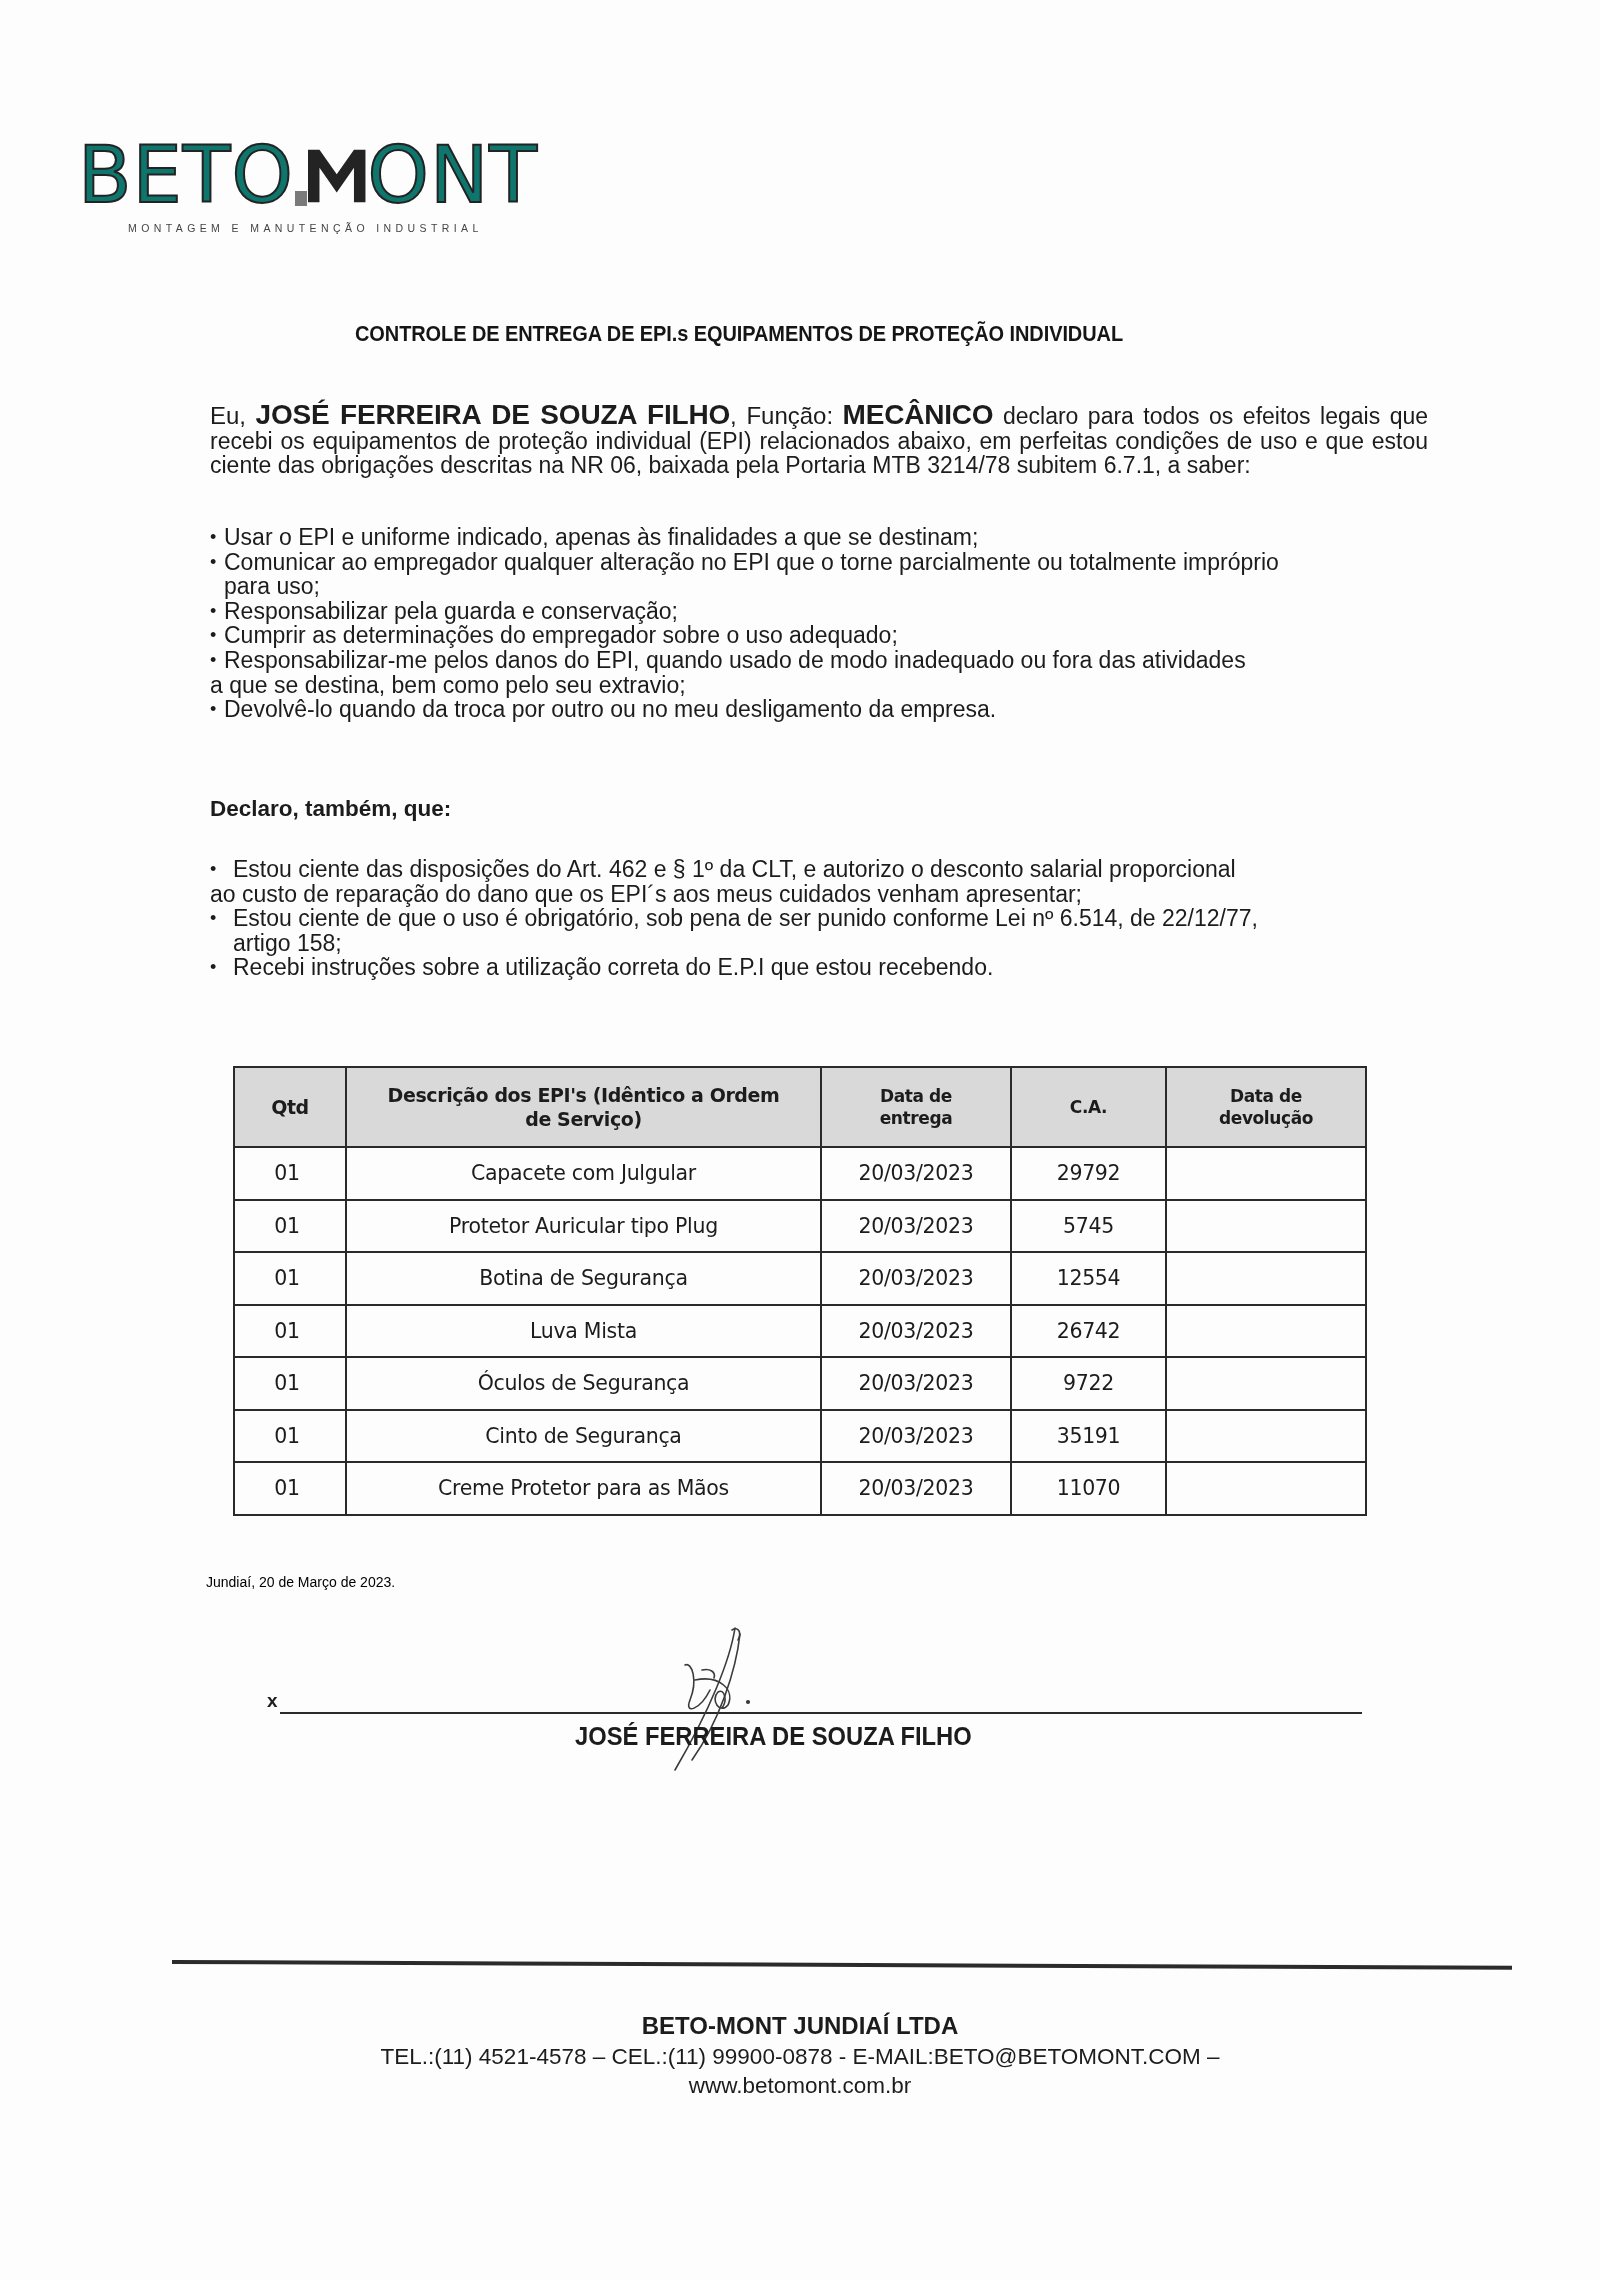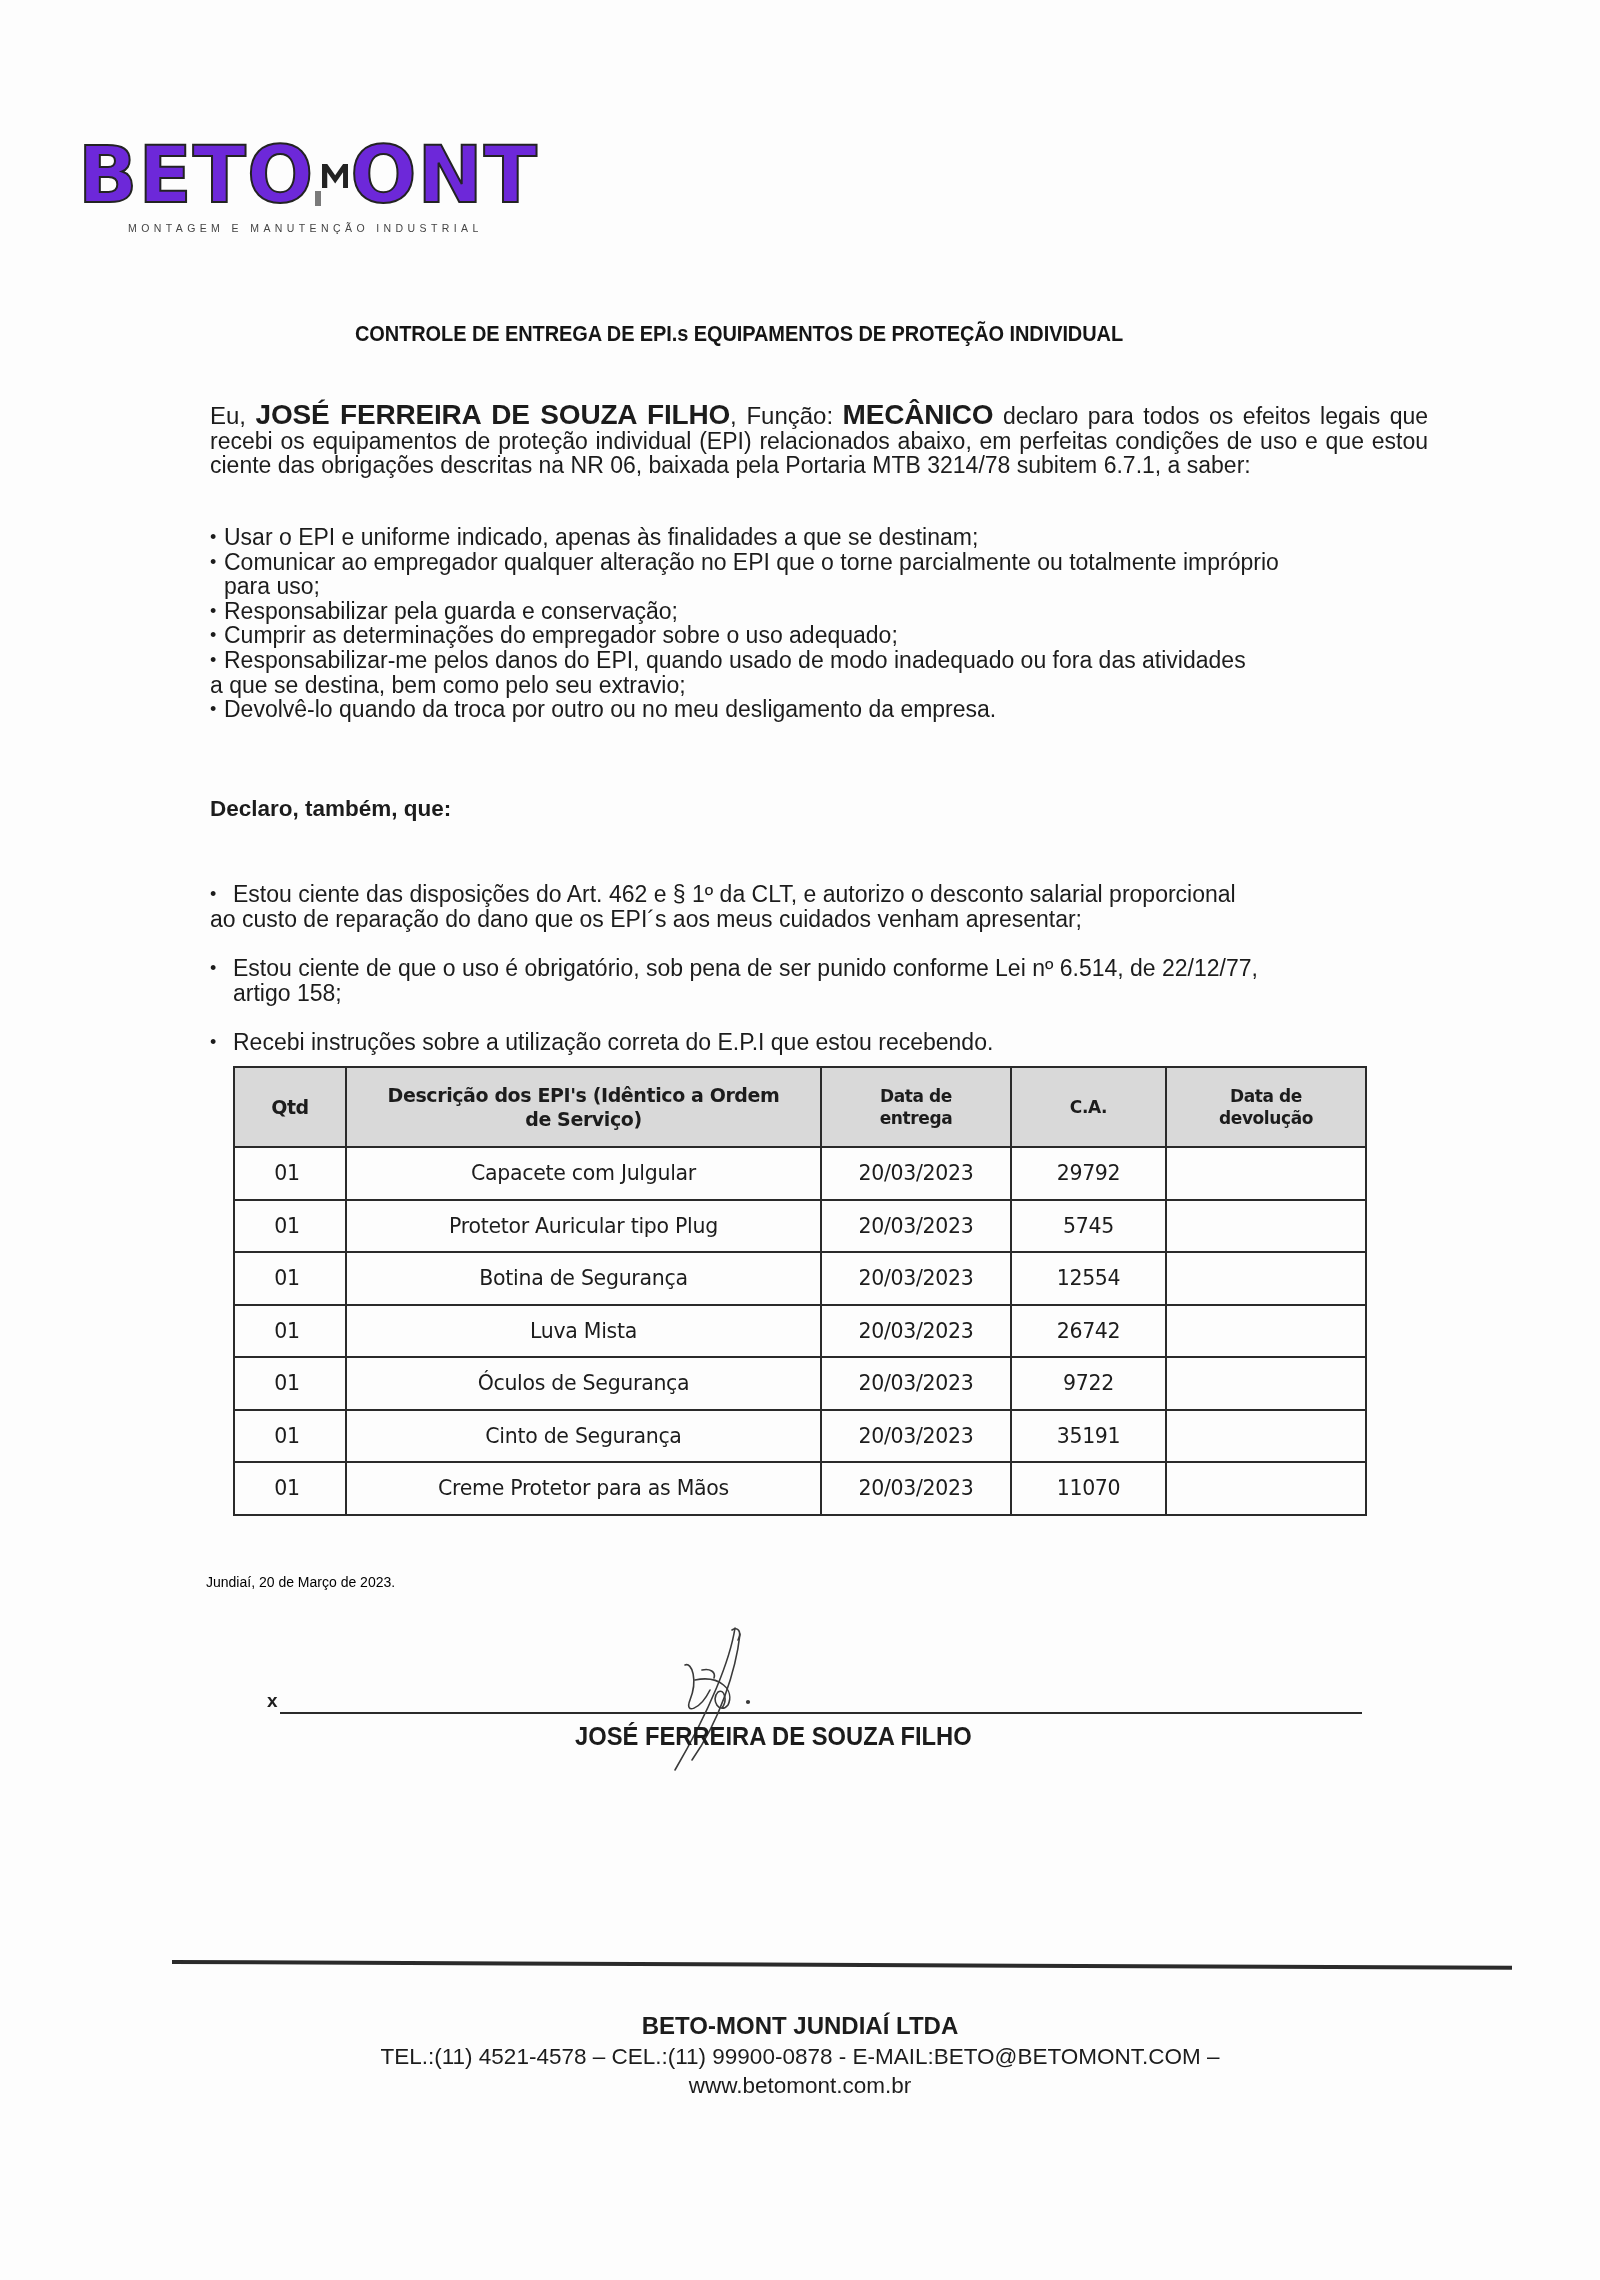--- a/index.html
+++ b/index.html
@@ -2,21 +2,21 @@
 <html><head>
   <meta charset="utf-8">
   <style>
     * { box-sizing: border-box; margin: 0; padding: 0; }
     html, body { width: 1600px; height: 2280px; background: #fdfdfd; }
     body { position: relative; font-family: "Liberation Sans", sans-serif; color: #1e1e1e; overflow: hidden; }
 
     
     .logo { position: absolute; left: 78px; top: 138px; width: 460px; }
     .logo-word { display: flex; align-items: flex-end; height: 70px; }
-    .logo-letters { font-family: "DejaVu Sans", sans-serif; font-weight: 700; font-size: 78px; line-height: 66px; letter-spacing: 1px; color: #6d28d9; -webkit-text-stroke: 2px #232323; }
+    .logo-letters { font-family: "DejaVu Sans", sans-serif; font-weight: 400; font-size: 78px; line-height: 66px; letter-spacing: 1px; color: #0f766e; -webkit-text-stroke: 2px #232323; }
     .logo-square { width: 15px; height: 15px; background: #7a7a7a; margin: 0 1px 2px 1px; }
     .logo-m { width: 70px; height: 64px; margin-right: 2px; }
     .logo-tagline { margin-top: 14px; margin-left: 50px; font-size: 10.5px; letter-spacing: 4.4px; color: #444; white-space: nowrap; }
 
     
     .doc-title { position: absolute; left: 355px; top: 322px; font-size: 21.5px; font-weight: bold; letter-spacing: -0.1px; color: #151515; white-space: nowrap; transform: scaleX(0.93); transform-origin: left; }
 
     
     .body-block { position: absolute; left: 210px; width: 1218px; font-size: 23px; line-height: 24.6px; color: #1c1c1c; }
     .intro { top: 403px; text-align: justify; text-align-last: left; }
@@ -24,21 +24,21 @@
     .intro .lead { font-size: 24px; }
     .obligations { top: 525px; }
     .obligations li { list-style: none; position: relative; padding-left: 14px; }
     .obligations li::before { content: "•"; position: absolute; left: 0; top: 0; font-size: 18px; }
     .obligations li .cont { display: block; }
     .obligations li .cont.flush { margin-left: -14px; }
 
     .declaro-heading { position: absolute; left: 210px; top: 796px; font-size: 22.5px; font-weight: bold; color: #1c1c1c; }
 
     .declarations { top: 857px; }
-    .declarations li { list-style: none; position: relative; padding-left: 23px; margin-top: 25px; }
+    .declarations li { list-style: none; position: relative; padding-left: 23px; }
     .declarations li::before { content: "•"; position: absolute; left: 0; top: 0; font-size: 18px; }
     .declarations li .cont.flush { display: block; margin-left: -23px; }
     .declarations li .cont.indent { display: block; }
 
     
     .epi-table { position: absolute; left: 233px; top: 1066px; border-collapse: collapse; font-family: "DejaVu Sans", sans-serif; }
     .epi-table th, .epi-table td { border: 2px solid #2a2a2a; text-align: center; vertical-align: middle; color: #1c1c1c; }
     .epi-table th { background: #d9d9d9; font-size: 19px; font-weight: bold; line-height: 24px; height: 80px; letter-spacing: -0.4px; }
     .epi-table th.small { font-size: 17px; line-height: 22px; }
     .epi-table td { height: 52.5px; font-size: 20.5px; letter-spacing: -0.3px; }

